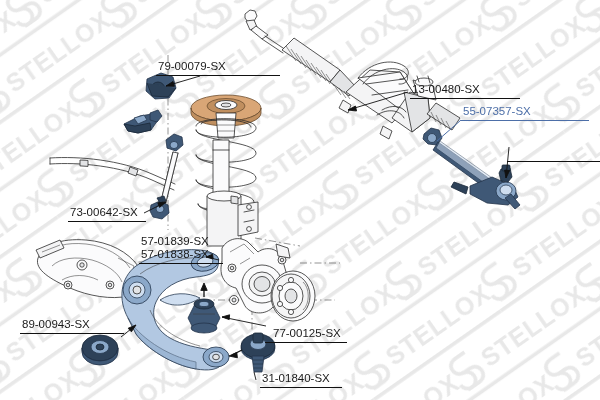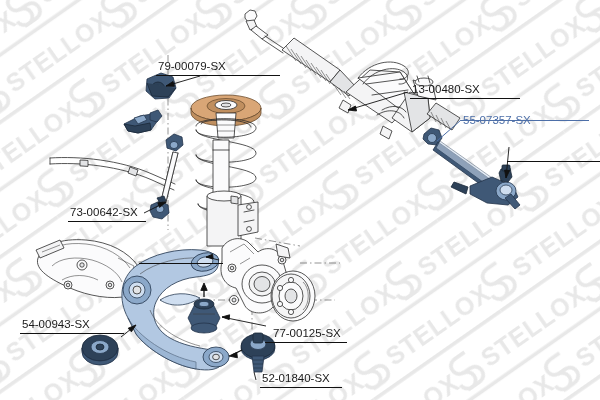--- a/index.html
+++ b/index.html
@@ -408,46 +408,50 @@
     <div class="lbl" style="left:158px;top:60px;">
       <span class="ln">79-00079-SX</span>
     </div>
     <div class="rule" style="left:156px;top:75px;width:124px;"></div>
 
     <div class="lbl" style="left:412px;top:83px;text-align:right;">
       <span class="ln">13-00480-SX</span>
     </div>
     <div class="rule" style="left:410px;top:98px;width:110px;"></div>
 
-    <div class="lbl hl" style="left:463px;top:114px;">
+    <div class="lbl hl" style="left:463px;top:105px;">
       <span class="ln">55-07357-SX</span>
     </div>
     <div class="rule hl" style="left:461px;top:120px;width:128px;"></div>
     <svg style="position:absolute;left:0;top:0;width:600px;height:400px;pointer-events:none;">
       <path d="M 461,120 L 437,141" fill="none" stroke="#4d6fa8" stroke-width="1"></path>
     </svg>
 
     <div class="rule" style="left:507px;top:161px;width:93px;"></div>
 
     <div class="lbl" style="left:70px;top:206px;">
       <span class="ln">73-00642-SX</span>
     </div>
     <div class="rule" style="left:68px;top:221px;width:78px;"></div>
 
+    <div class="lbl" style="left:141px;top:235px;">
+      <span class="ln">57-01839-SX</span>
+      <span class="ln">57-01838-SX</span>
+    </div>
     <div class="rule" style="left:139px;top:263px;width:84px;"></div>
 
     <div class="lbl" style="left:22px;top:318px;">
-      <span class="ln">54-00943-SX</span>
+      <span class="ln">89-00943-SX</span>
     </div>
     <div class="rule" style="left:20px;top:333px;width:104px;"></div>
 
     <div class="lbl" style="left:273px;top:327px;">
       <span class="ln">77-00125-SX</span>
     </div>
     <div class="rule" style="left:265px;top:342px;width:82px;"></div>
 
     <div class="lbl" style="left:262px;top:372px;">
-      <span class="ln">52-01840-SX</span>
+      <span class="ln">31-01840-SX</span>
     </div>
     <div class="rule" style="left:260px;top:387px;width:82px;"></div>
 
   </div>
 </div>
 
 </body></html>

